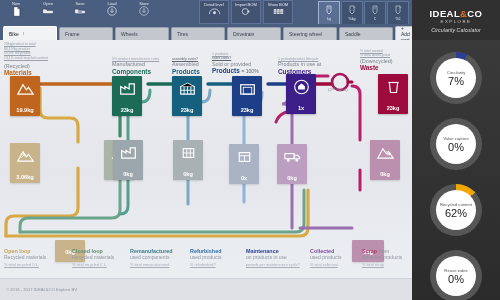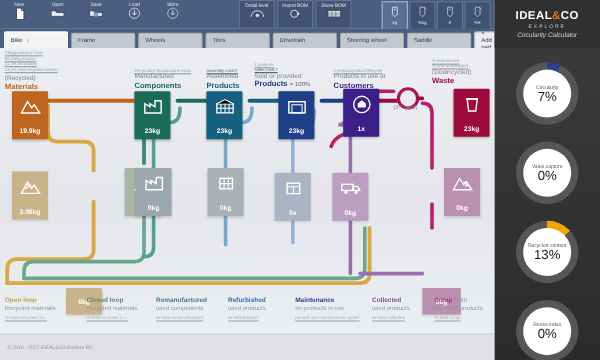--- a/index.html
+++ b/index.html
@@ -303,21 +303,21 @@
       <div class="hole">
         <div class="gname">Value capture</div>
         <div class="gval">0%</div>
       </div>
     </div>
     <div class="gauge" style="top:144px;">
       <div class="ring"></div>
       <div class="arc" id="arc2" style="background: conic-gradient(rgb(240, 168, 0) 0deg, rgb(240, 168, 0) 46.8deg, transparent 46.8deg, transparent 360deg);"></div>
       <div class="hole">
         <div class="gname">Recycled content</div>
-        <div class="gval">13%</div>
+        <div class="gval">62%</div>
       </div>
     </div>
     <div class="gauge" style="top:210px;">
       <div class="ring"></div>
       <div class="arc" id="arc3" style="background: none;"></div>
       <div class="hole">
         <div class="gname">Reuse index</div>
         <div class="gval">0%</div>
       </div>
     </div>

